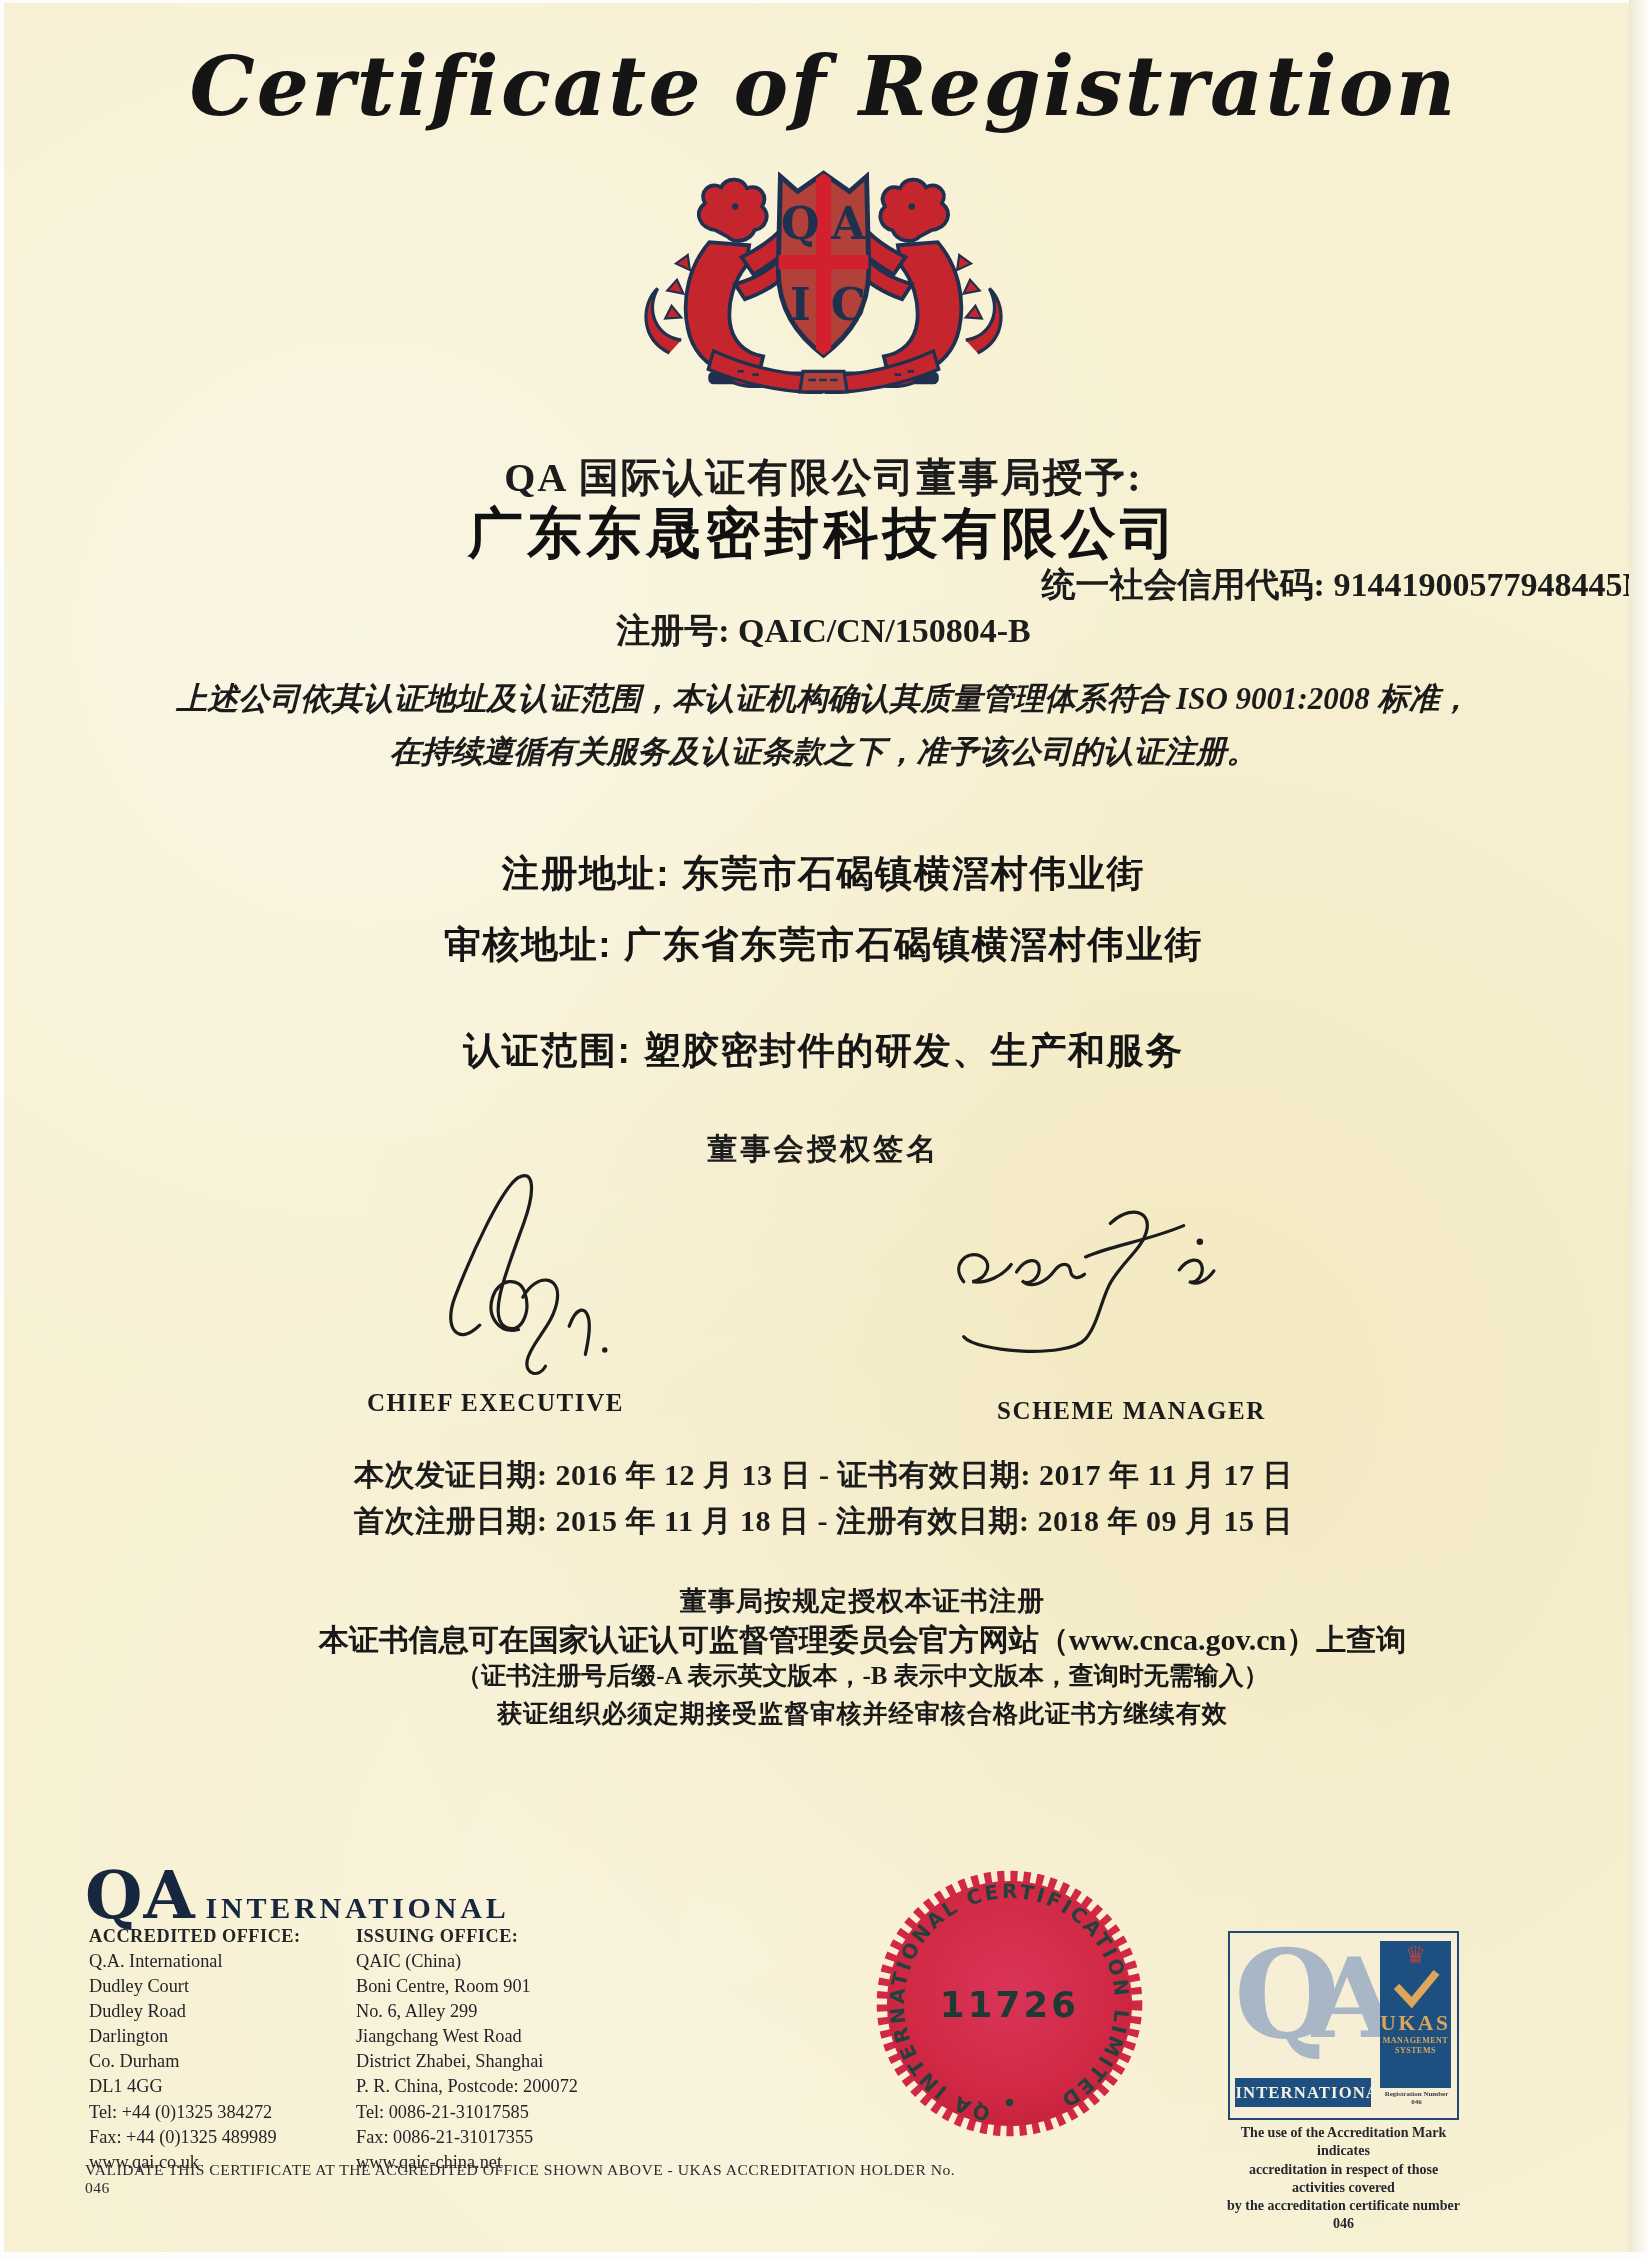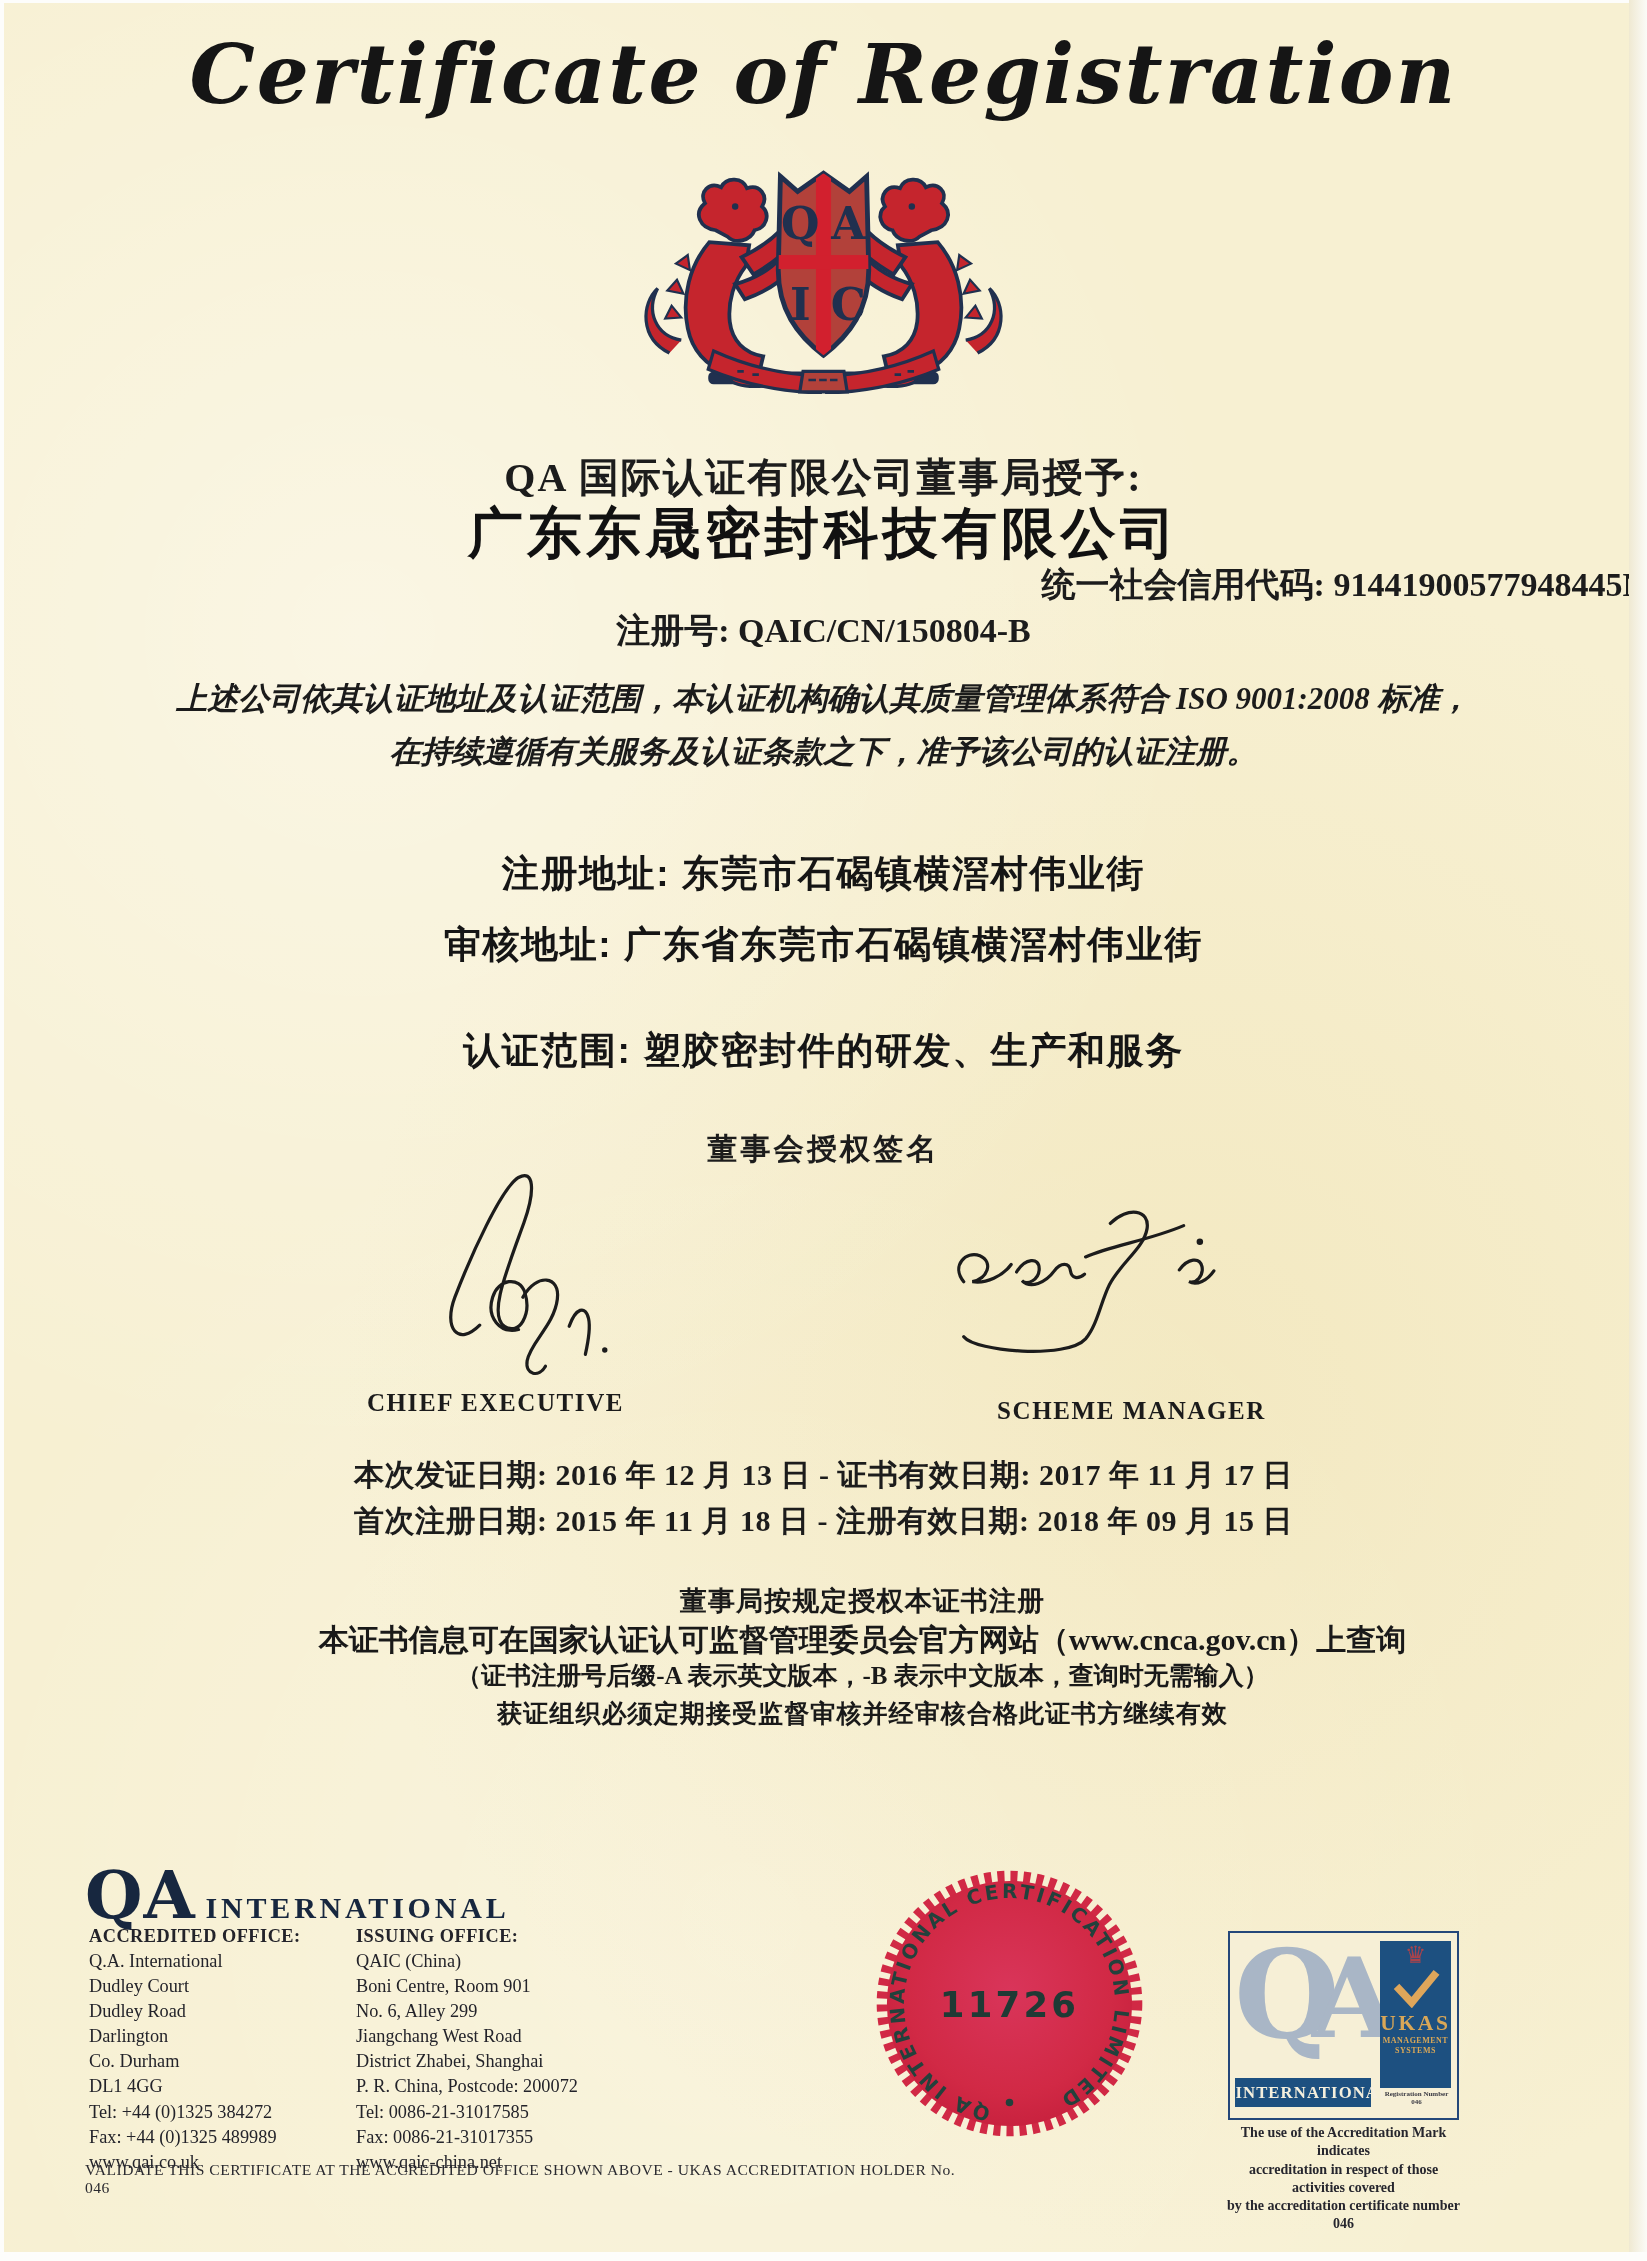--- a/index.html
+++ b/index.html
@@ -13,21 +13,21 @@
            #f7f0d2;
          overflow:hidden;}
   .edge{position:absolute;background:#fdfdfb;}
   .edge.top{left:0;top:0;width:100%;height:3.2px;}
   .edge.left{left:0;top:0;width:3.8px;height:100%;}
   .edge.right{right:0;top:0;width:18.3px;height:100%;background:linear-gradient(90deg,#efe9d2,#fbfbf7);}
   .edge.bottom{left:0;bottom:0;width:100%;height:8.6px;}
 
   .ctr{position:absolute;left:0;width:1647px;text-align:center;color:#1c1c1c;}
 
-  .title{top:26px;font-family:"DejaVu Serif","Liberation Serif",serif;font-style:italic;
+  .title{top:38px;font-family:"DejaVu Serif","Liberation Serif",serif;font-style:italic;
          font-size:82px;font-weight:700;letter-spacing:2.2px;color:#151515;}
 
   .issuer{top:450px;font-size:40px;font-weight:600;letter-spacing:2.2px;}
   .company{top:497px;font-size:55px;font-weight:700;letter-spacing:4.3px;
            font-family:"Liberation Sans","DejaVu Sans",sans-serif;color:#111;text-align:center;}
   .credit{top:562px;font-size:34px;font-weight:600;text-align:right;}
   .regno{top:608px;font-size:34px;font-weight:600;}
 
   .statement{top:672px;left:80px;width:1487px;position:absolute;text-align:center;
              font-size:31px;line-height:53px;font-style:italic;font-weight:700;color:#1b1b1b;}

